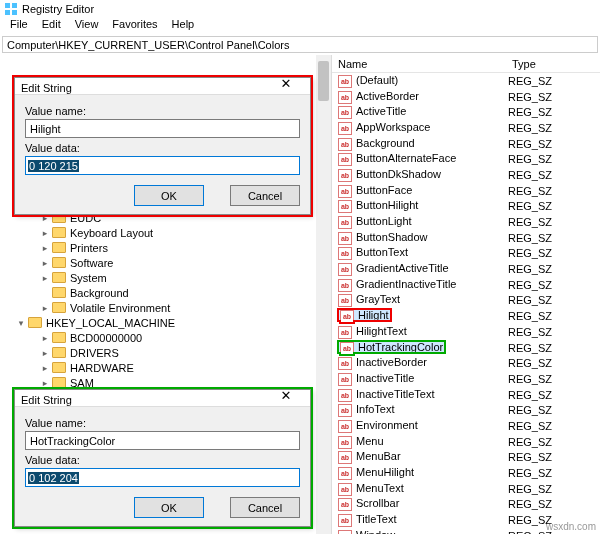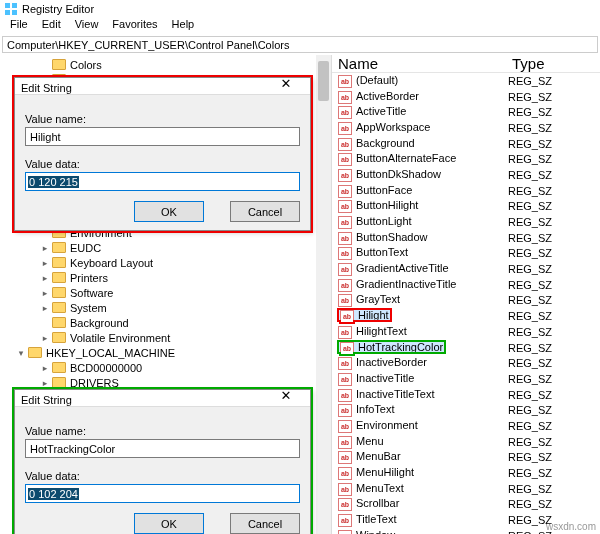--- a/index.html
+++ b/index.html
@@ -31,39 +31,39 @@
   .tree-label { white-space:nowrap; }
 
   .spacer { height: 138px; } 
   .spacer2 { height: 155px; } 
 
   
   .list-pane { flex:1; overflow:hidden; position:relative;}
   .list-header { display:flex; height:18px; align-items:center; border-bottom:1px solid #e5e5e5; padding-left:6px; gap: 0;}
   .col-name { width: 174px; }
   .col-type { flex:1; }
-  .list-header div { font-size:15px; color:#000;}
+  .list-header div { font-size:11px; color:#000;}
   .list { padding-top:0;}
   .row { height:15.7px; display:flex; align-items:center; padding-left:6px;}
   .val-icon { width:14px; height:13px; border:1px solid #d77; background:linear-gradient(#fff,#fff); display:inline-flex; align-items:center; justify-content:center; margin-right:4px; font-size:7px; color:#c33; font-weight:bold;}
   .row .name { width:170px; }
   .row .type { color:#000; }
 
   .hl-red .name-wrap { outline:2px solid #e00; outline-offset:-1px; padding:0 2px; background:#cfe8ff;}
   .hl-green .name-wrap { outline:2px solid #0a0; outline-offset:-1px; padding:0 2px; background:#cfe8ff;}
 
   
   .dlg { position:absolute; width:297px; background:#f0f0f0; border:1px solid #888; box-shadow: 2px 2px 5px rgba(0,0,0,0.2);}
   .dlg.red { outline:2px solid #e00; }
   .dlg.green { outline:2px solid #0a0; }
   .dlg-title { height:17px; display:flex; align-items:flex-end; justify-content:space-between; padding:0 6px; background:#fff; border-bottom:1px solid #ddd;}
   .dlg-title .t { font-size:11px; }
   .dlg-title .x { width:36px; height:22px; display:flex;align-items:center;justify-content:center; font-size:13px;}
   .dlg-body { padding: 6px 10px 8px 10px; }
-  .dlg-body label { display:block; margin-top:12px; margin-bottom:2px; font-size:11px;}
+  .dlg-body label { display:block; margin-top:4px; margin-bottom:2px; font-size:11px;}
   .dlg-body input { width:100%; height:19px; border:1px solid #7a7a7a; padding:0 4px; font-size:11px; background:#fff;}
   .dlg-btns { display:flex; justify-content:flex-end; gap:6px; margin-top:10px;}
   .dlg-btns button { width:70px; height:21px; border:1px solid #7a7a7a; background:#e1e1e1; font-size:11px;margin-left:20px;}
   .dlg-btns button.primary { border:1px solid #0078d7; }
 
   .selected-text { background:#0c4a6e; color:#fff; padding:0 1px;}
 
   .watermark { position:absolute; right:4px; bottom:2px; font-size:10px; color:#999; }
 </style>
 </head>
@@ -89,32 +89,20 @@
   <span>Help</span>
 </div>
 
 <div class="address">
   <span>Computer\HKEY_CURRENT_USER\Control Panel\Colors</span>
 </div>
 
 <div class="main">
 
   <div class="tree-pane">
-    <div class="tree" id="tree-top">
-        <div class="tree-item l1">
-          <span class="exp"></span>
-          <span class="folder"></span>
-          <span class="tree-label">Colors</span>
-        </div>
-        <div class="tree-item l1">
-          <span class="exp"></span>
-          <span class="folder"></span>
-          <span class="tree-label">Cursors</span>
-        </div>
-      </div>
     <div class="spacer"></div>
     <div class="tree" id="tree-mid">
         <div class="tree-item l1">
           <span class="exp"></span>
           <span class="folder"></span>
           <span class="tree-label">Environment</span>
         </div>
         <div class="tree-item l1">
           <span class="exp">▸</span>
           <span class="folder"></span>

